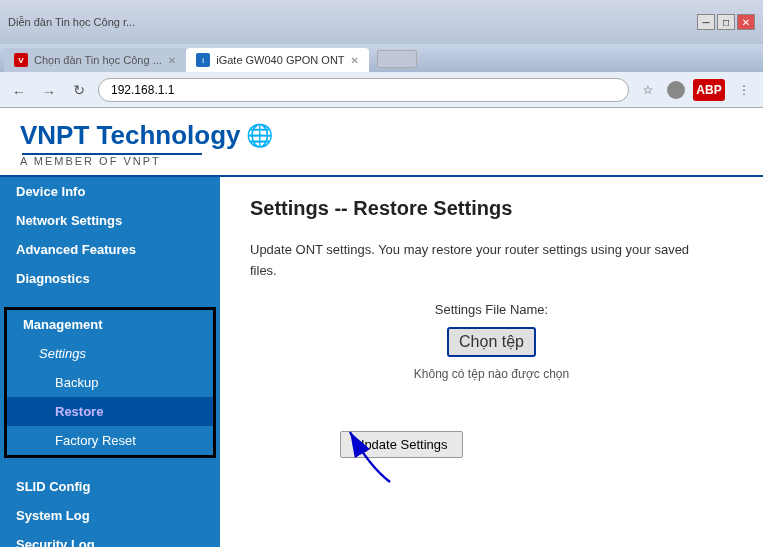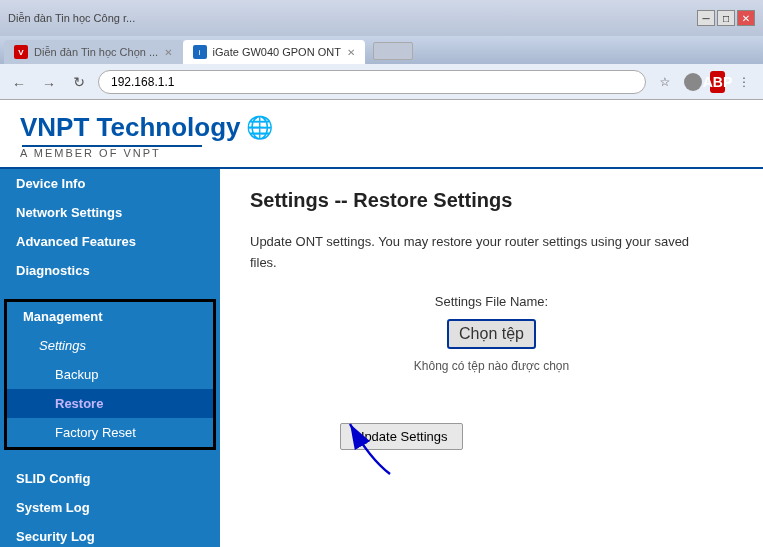--- a/index.html
+++ b/index.html
@@ -1,21 +1,21 @@
 <!DOCTYPE html>
 <html><head>
   <meta charset="utf-8">
   <style>
     * { margin: 0; padding: 0; box-sizing: border-box; }
     body { width: 763px; height: 547px; font-family: Arial, sans-serif; font-size: 13px; background: #fff; overflow: hidden; }
 
     
     .browser-titlebar {
       background: linear-gradient(to bottom, #d0d8e8, #b8c4d8);
-      height: 36px;
+      height: 44px;
       display: flex;
       align-items: center;
       padding: 0 8px;
       gap: 4px;
     }
     .tab-bar {
       background: linear-gradient(to bottom, #c8d4e8, #a8b8d0);
       height: 28px;
       display: flex;
       align-items: flex-end;
@@ -185,21 +185,21 @@
     <div class="win-ctrl max">□</div>
     <div class="win-ctrl close">✕</div>
   </div>
 </div>
 
 <div class="tab-bar">
   <div class="tab inactive">
     <div class="tab-favicon" style="background:#cc0000; display:flex;align-items:center;justify-content:center;">
       <span style="color:#fff;font-size:8px;font-weight:bold;">V</span>
     </div>
-    <span>Diễn đàn Tin học Chọn ...</span>
+    <span>Chọn đàn Tin học Công ...</span>
     <span class="tab-close">✕</span>
   </div>
   <div class="tab active">
     <div class="tab-favicon" style="background:#1a6abf; display:flex;align-items:center;justify-content:center;">
       <span style="color:#fff;font-size:8px;">i</span>
     </div>
     <span>iGate GW040 GPON ONT</span>
     <span class="tab-close">✕</span>
   </div>
   <div style="flex:1; padding:4px 8px;">
@@ -207,21 +207,21 @@
   </div>
 </div>
 
 <div class="address-bar">
   <div class="nav-btn">←</div>
   <div class="nav-btn">→</div>
   <div class="nav-btn">↻</div>
   <input class="address-input" type="text" value="192.168.1.1" style="">
   <div class="browser-btn">☆</div>
   <div class="browser-btn" style="width:18px;height:18px;border-radius:50%;background:#888;"></div>
-  <div class="browser-btn" style="background:#cc0000;color:#fff;border-radius:3px;font-size:14px;font-weight:bold;width:15px;">ABP</div>
+  <div class="browser-btn" style="background:#cc0000;color:#fff;border-radius:3px;font-size:12px;font-weight:bold;width:32px;">ABP</div>
   <div class="browser-btn">⋮</div>
 </div>
 
 <div class="page-content">
 
   <div class="logo-bar">
     <div style="display:flex; align-items:center; gap:6px;">
       <span class="logo-brand">VNPT Technology</span>
       <span style="color:#1a8abf; font-size:22px;">🌐</span>
     </div>

